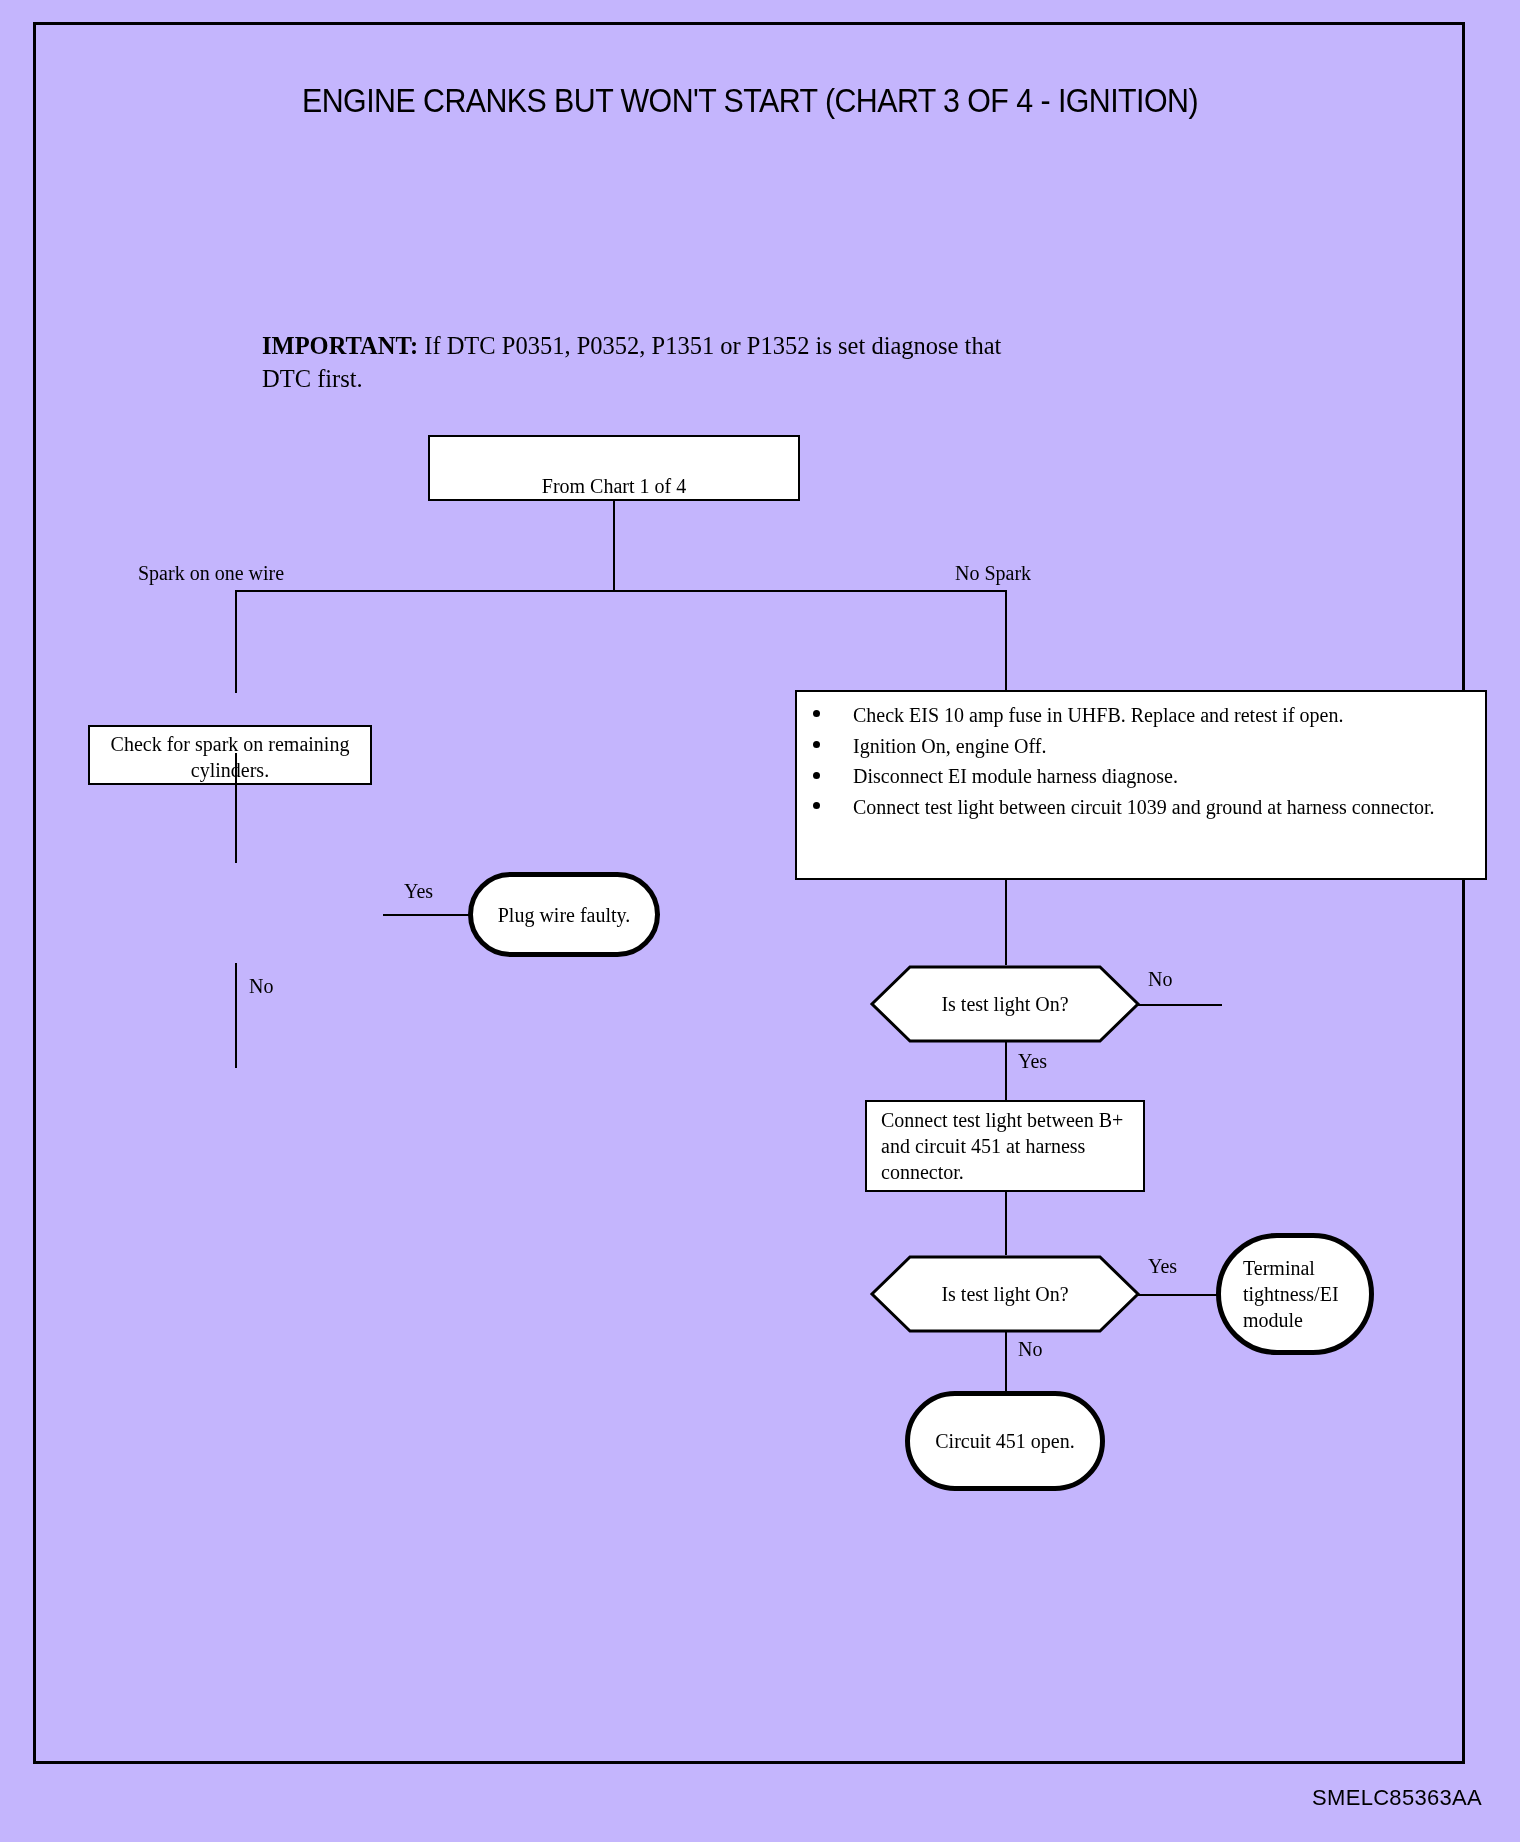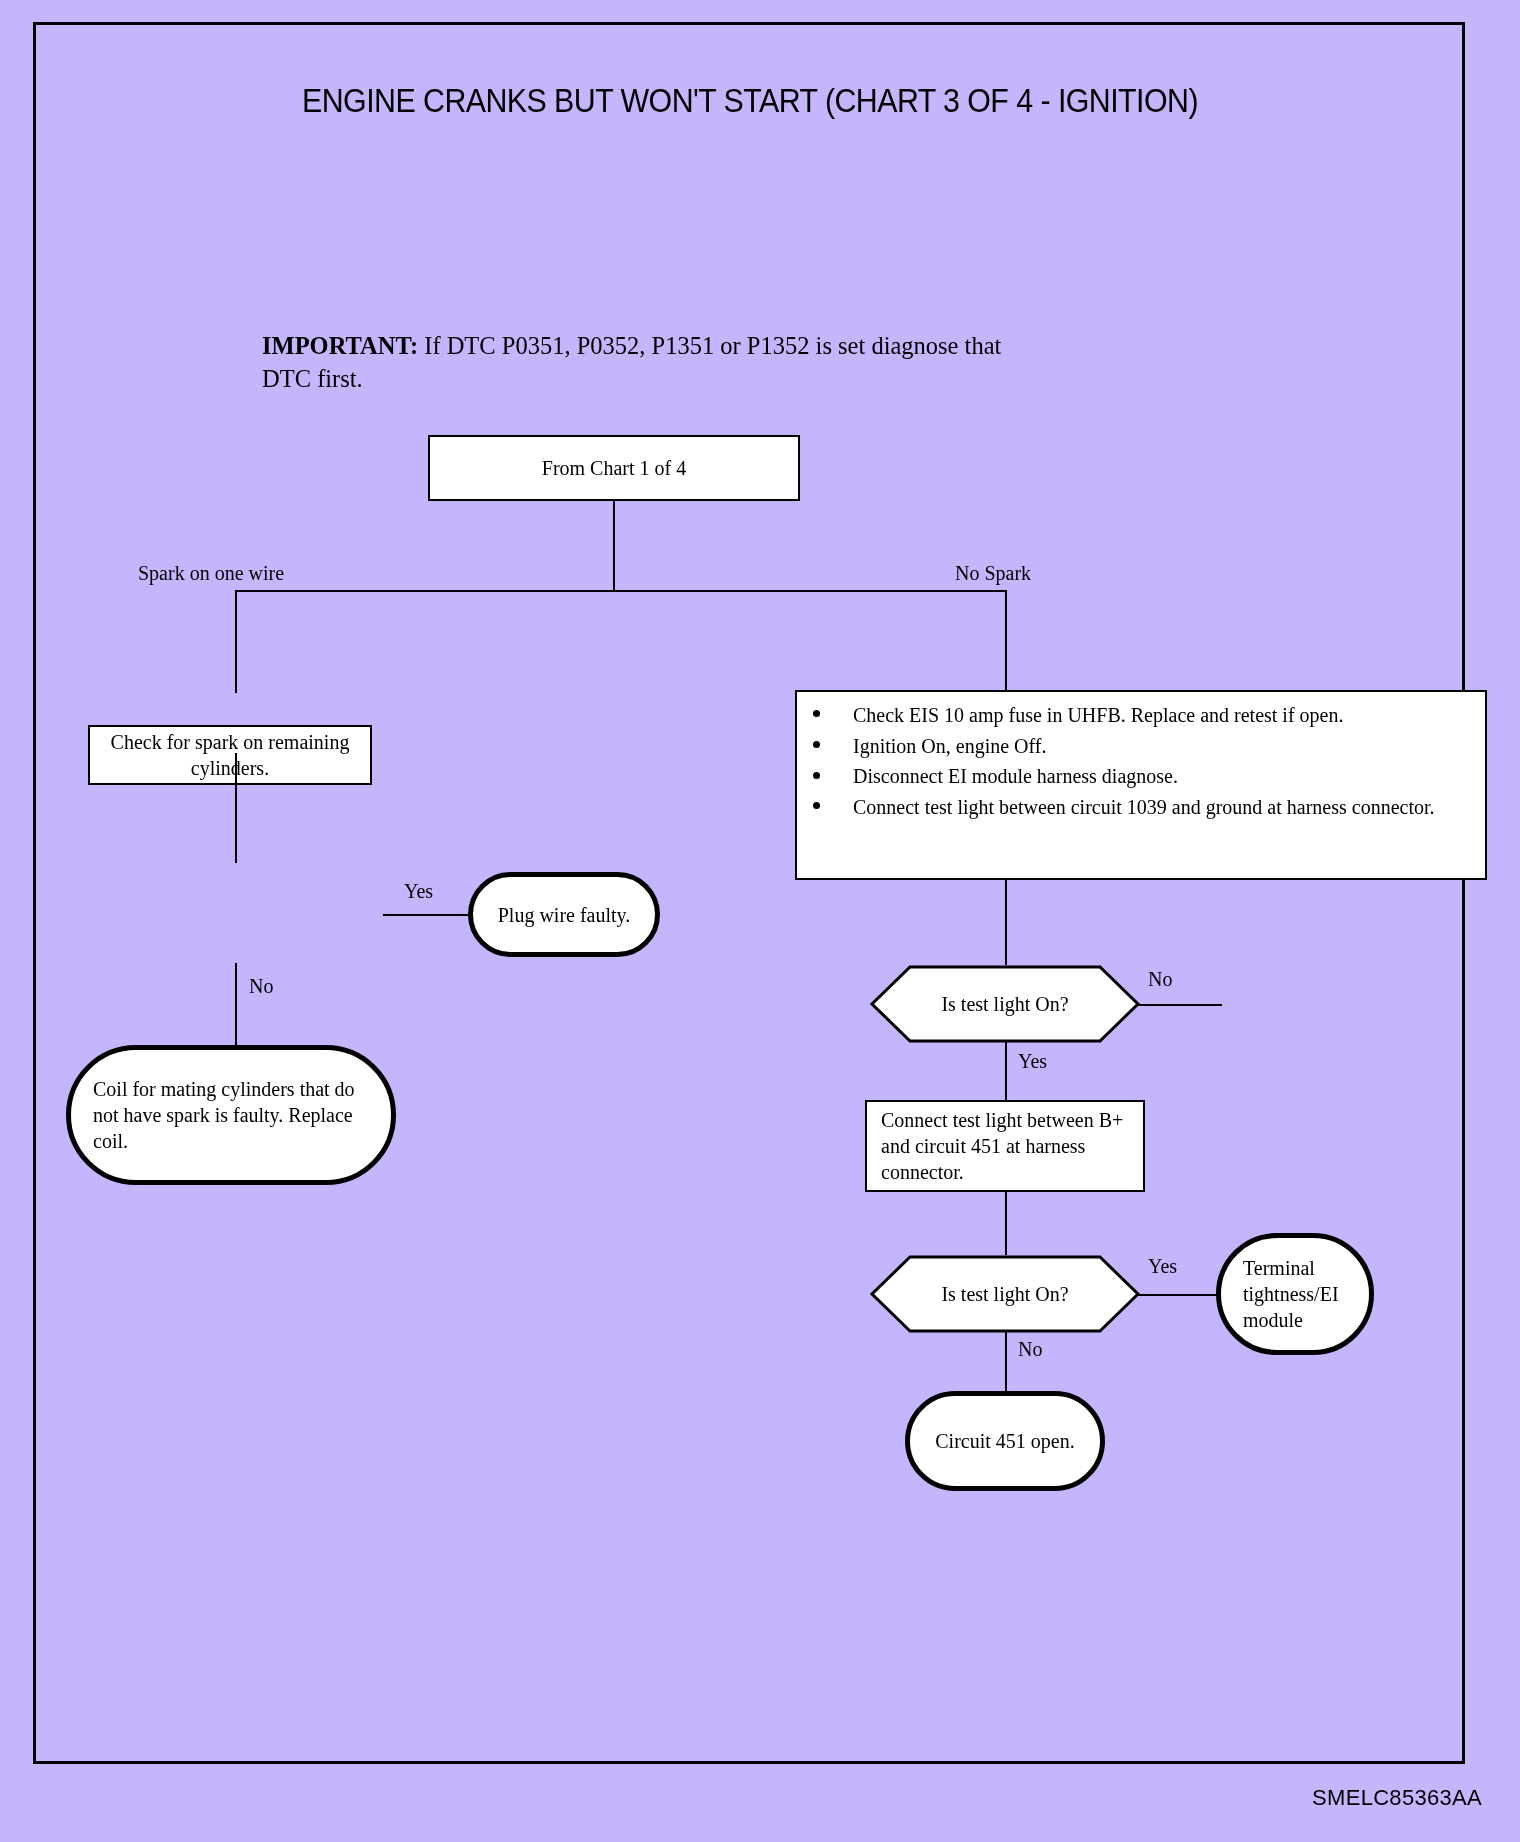--- a/index.html
+++ b/index.html
@@ -68,20 +68,21 @@
     box-sizing: border-box;
     border: 2.5px solid #000;
     background: #fff;
     display: flex;
     align-items: center;
     color: #000;
   }
   .box.centered {
     justify-content: center;
     text-align: center;
+    align-items: flex-end;
   }
   .box .inner {
     padding: 0 14px;
   }
 
   
   .terminal {
     position: absolute;
     box-sizing: border-box;
     border: 5px solid #000;
@@ -227,23 +228,20 @@
   <div class="hline" style="left:383px; top:914px; width:90px;"></div>
   <div class="edge-label" style="left:404px; top:880px;">Yes</div>
 
   <div class="terminal centered" style="left:468px; top:872px; width:192px; height:85px;">
     <div class="inner node-text">Plug wire faulty.</div>
   </div>
 
   <div class="vline" style="left:235px; top:963px; height:105px;"></div>
   <div class="edge-label" style="left:249px; top:975px;">No</div>
 
-  <div class="terminal" style="left:66px; top:1045px; width:330px; height:140px;">
-    <div class="inner node-text">Coil for mating cylinders that do not have spark is faulty. Replace coil.</div>
-  </div>
 
   <div class="vline" style="left:1005px; top:590px; height:100px;"></div>
 
   <div class="box bullet-box" style="left:795px; top:690px; width:692px; height:190px;">
     <div class="inner">
       <ul>
         <li>
           <span class="bullet"></span>
           <span>Check EIS 10 amp fuse in UHFB. Replace and retest if open.</span>
         </li>

